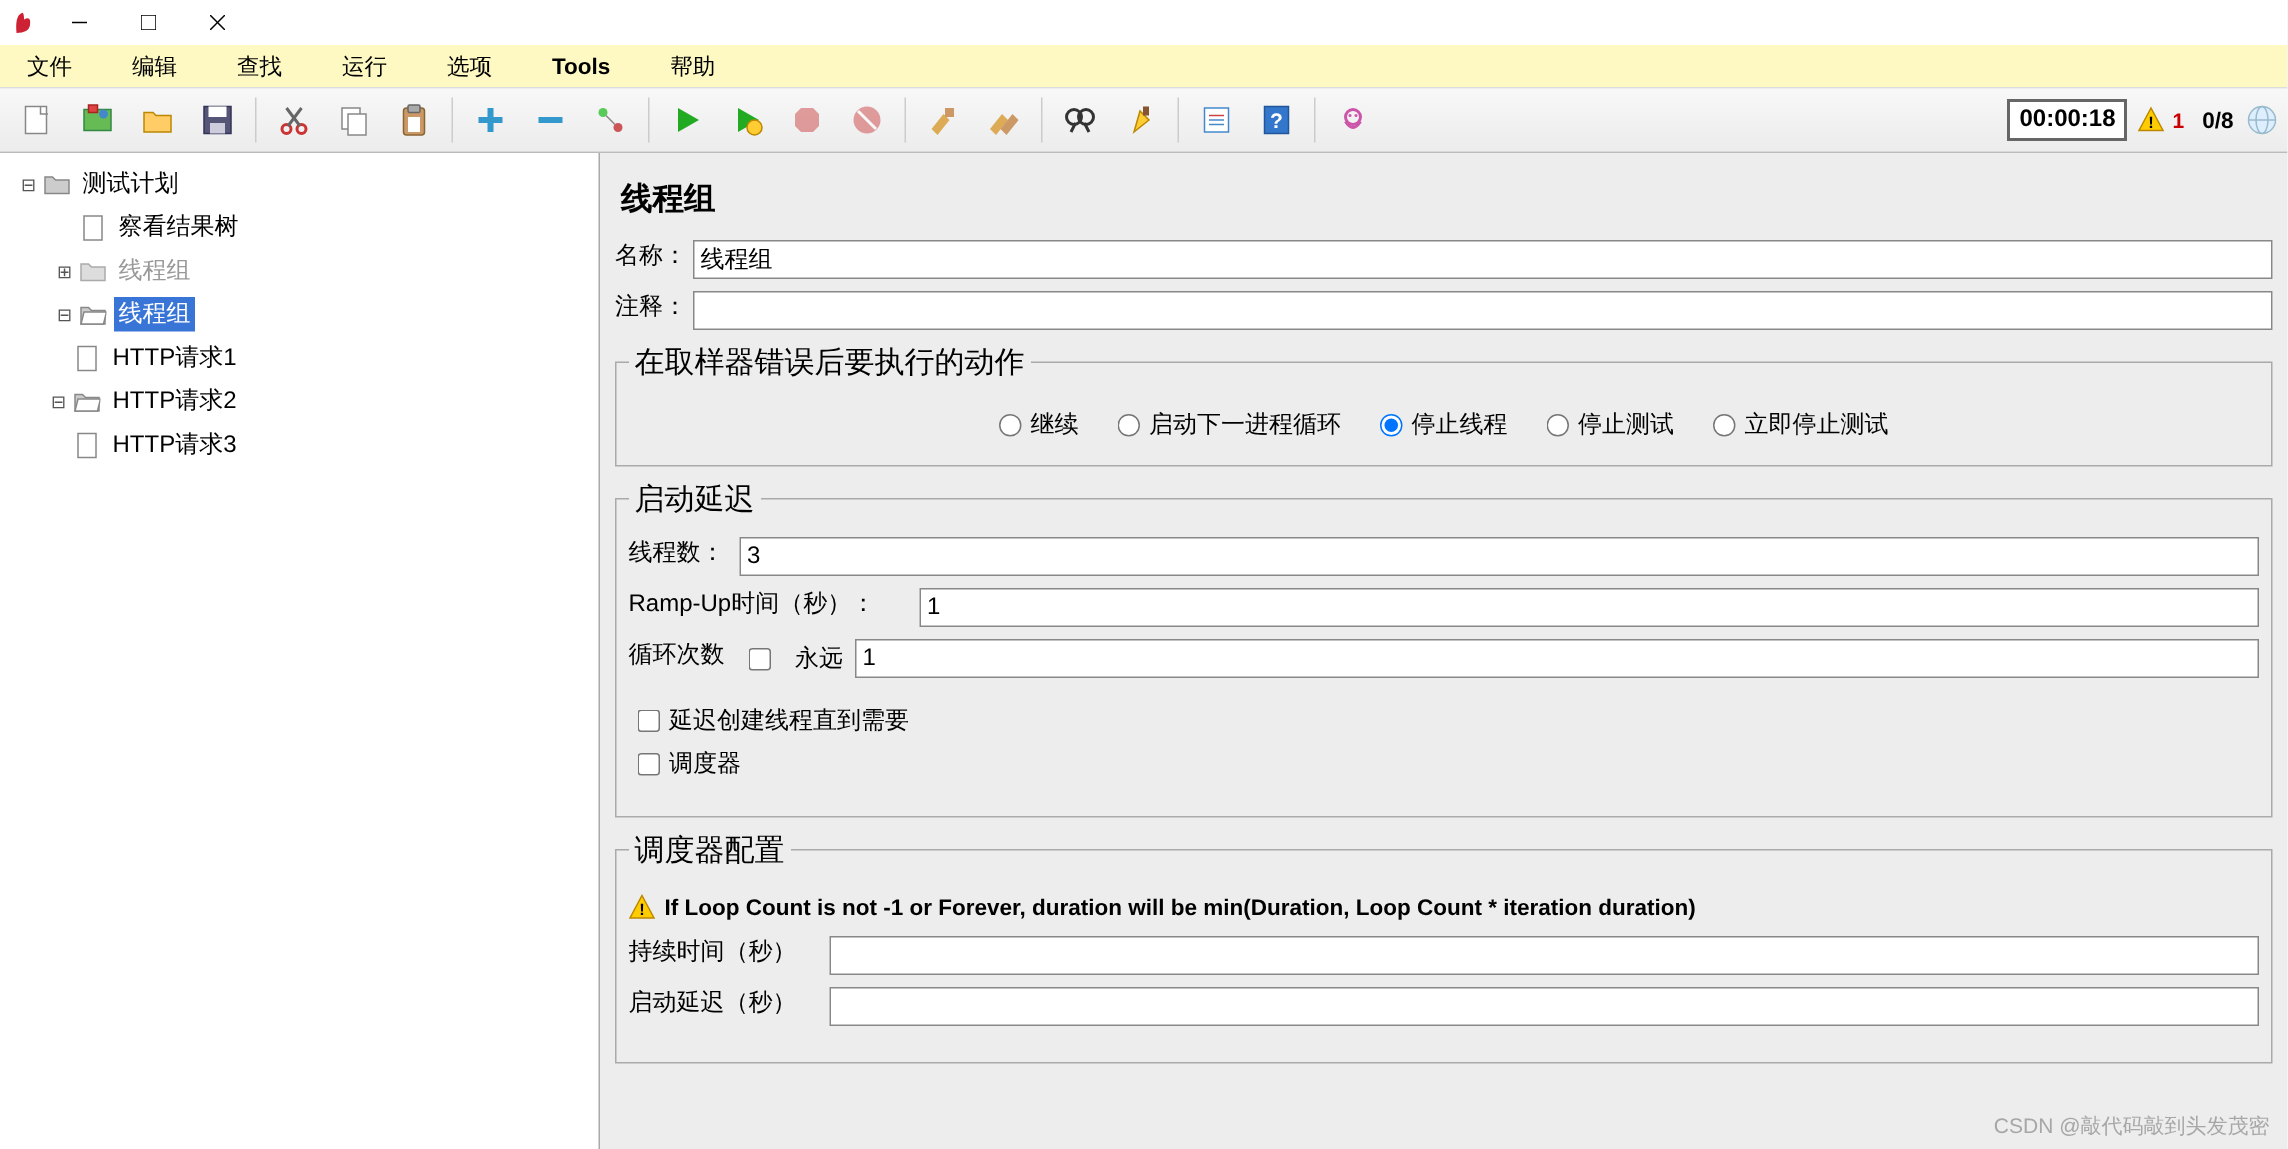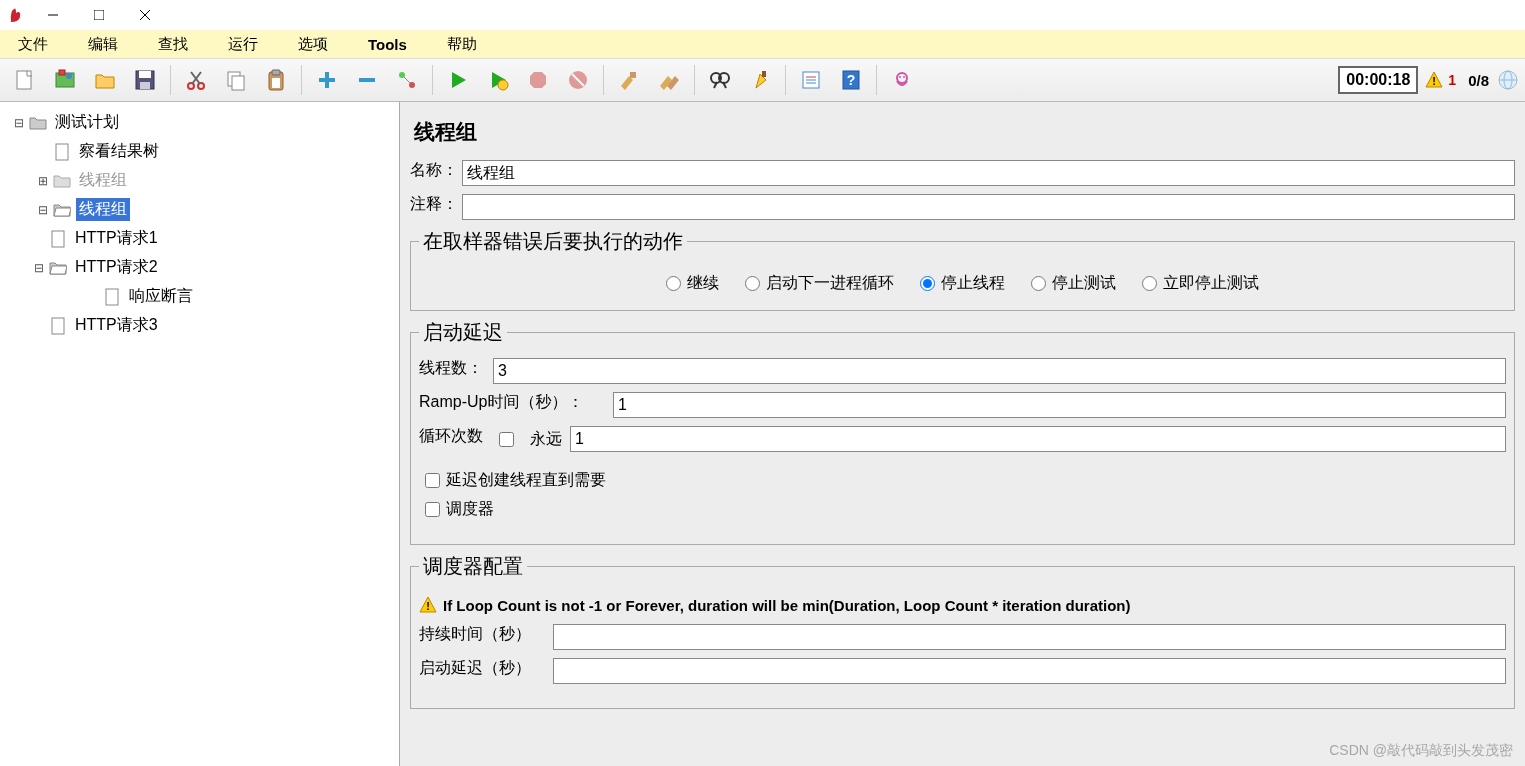--- a/index.html
+++ b/index.html
@@ -303,29 +303,20 @@
     <div class="tree-node indent-3">
       <span class="tree-toggle">⊟</span>
       <span class="tree-icon">
           <svg width="18" height="16">
             <path d="M1 3h5l2 2h9v9H1z" class="ico-folder"></path>
             <path d="M3 6h15l-2 8H1z" fill="#fff" stroke="#888"></path>
           </svg>
         </span>
       <span class="tree-label">HTTP请求2</span>
     </div>
-    <div class="tree-node indent-4">
-      <span class="tree-toggle"></span>
-      <span class="tree-icon">
-          <svg width="16" height="18">
-            <rect x="2" y="1" width="12" height="16" class="ico-page"></rect>
-          </svg>
-        </span>
-      <span class="tree-label">响应断言</span>
-    </div>
     <div class="tree-node indent-3">
       <span class="tree-toggle"></span>
       <span class="tree-icon">
           <svg width="16" height="18">
             <rect x="2" y="1" width="12" height="16" class="ico-page"></rect>
           </svg>
         </span>
       <span class="tree-label">HTTP请求3</span>
     </div>
   </div>

